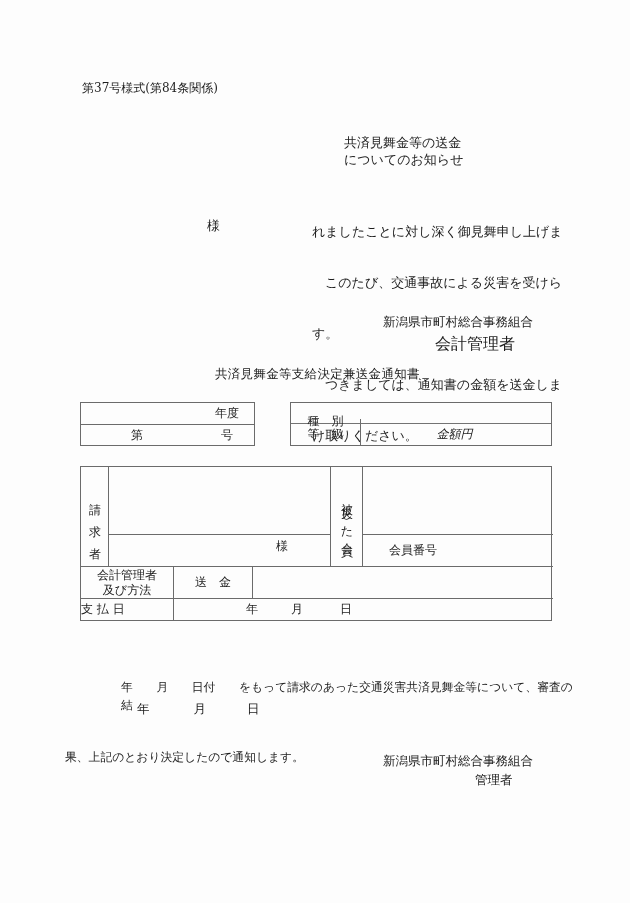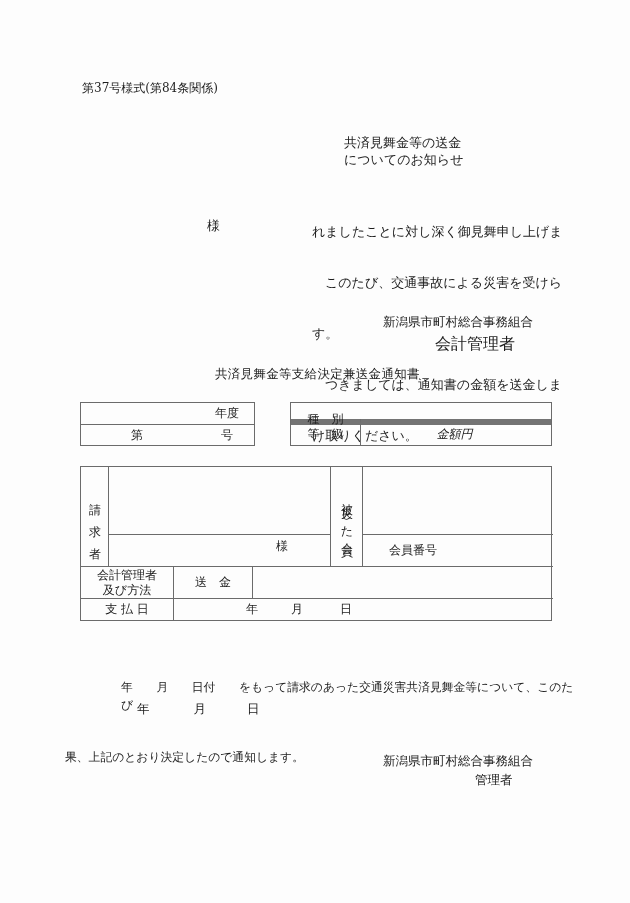--- a/index.html
+++ b/index.html
@@ -19,21 +19,21 @@
   
   .box{border:1px solid #6b6b6b;box-sizing:border-box;background:transparent;}
   #number-table{left:80px;top:402px;width:175px;height:44px;}
   #number-table .row{height:21px;display:flex;align-items:center;font-size:12px;box-sizing:border-box;}
   #number-table .row1{border-bottom:1px solid #6b6b6b;height:22px;justify-content:flex-end;padding-right:15px;}
   #number-table .row2{justify-content:space-between;padding:0 21px 0 50px;}
   #class-table{left:290px;top:402px;width:262px;height:44px;display:grid;
     grid-template-columns:70px 1fr;grid-template-rows:21px 21px;font-size:12px;}
   #class-table>div{display:flex;align-items:center;box-sizing:border-box;}
   #class-table .lbl{justify-content:center;border-right:1px solid #6b6b6b;}
-  #class-table .bb{border-bottom:6px solid #737373;margin-top:16px;}
+  #class-table .bb{border-bottom:1px solid #737373;margin-top:16px;}
   #class-table .amount{justify-content:center;padding:0 37px 0 34px;font-style:italic;}
   
   #main-table{left:80px;top:466px;width:472px;height:155px;display:grid;
     grid-template-columns:28px 65px 79px 78px 32px 190px;
     grid-template-rows:68px 32px 32px 21px;font-size:12px;}
   #main-table>div{box-sizing:border-box;position:relative;}
   .br{border-right:1px solid #6b6b6b;}
   .bb{border-bottom:1px solid #6b6b6b;}
   .vcell{display:flex;align-items:center;justify-content:center;}
   .vtext{writing-mode:vertical-rl;text-orientation:upright;}
@@ -43,21 +43,21 @@
   #victim-label{grid-column:5;grid-row:1/3;}
   #victim-label .vtext{letter-spacing:3px;}
   #victim-info{grid-column:6;grid-row:1;}
   #sama-cell{grid-column:2/5;grid-row:2;}
   #sama-cell .sama{position:absolute;left:167px;top:3px;}
   #sama-cell .relation{position:absolute;left:0;right:22px;bottom:1px;text-align:center;}
   #member-no{grid-column:6;grid-row:2;display:flex;align-items:center;padding-left:26px;}
   #pay-place{grid-column:1/3;grid-row:3;display:flex;flex-direction:column;align-items:center;justify-content:center;line-height:15px;}
   #soukin{grid-column:3;grid-row:3;display:flex;align-items:center;justify-content:center;}
   #pay-empty{grid-column:4/7;grid-row:3;}
-  #pay-date-label{grid-column:1/3;grid-row:4;display:flex;align-items:center;justify-content:center;}
+  #pay-date-label{grid-column:1/3;grid-row:4;display:flex;align-items:center;justify-content:flex-start;}
   #pay-date-value{grid-column:3/7;grid-row:4;display:flex;align-items:center;padding-left:72px;}
   #pay-date-value .m{margin-left:33px;}
   #pay-date-value .d{margin-left:37px;}
   
   #closing{left:65px;top:644px;width:510px;font-size:11.8px;line-height:17.5px;white-space:pre-wrap;}
   #closing .indent{padding-left:56px;}
   #decision-date{left:137px;top:701px;font-size:12.5px;}
   #decision-date .m{margin-left:40px;}
   #decision-date .d{margin-left:37px;}
   #footer-org{left:383px;top:753px;font-size:12.5px;}
@@ -141,21 +141,21 @@
       <span>支 払 日</span>
     </div>
     <div id="pay-date-value">
       <span>年</span>
       <span class="m">月</span>
       <span class="d">日</span>
     </div>
   </div>
 
   <div class="abs" id="closing">
-    <div class="indent">年　　月　　日付　　をもって請求のあった交通災害共済見舞金等について、このたび</div>
+    <div class="indent">年　　月　　日付　　をもって請求のあった交通災害共済見舞金等について、審査の結</div>
     <div>果、上記のとおり決定したので通知します。</div>
   </div>
 
   <div class="abs" id="decision-date">
     <span>年</span>
     <span class="m">月</span>
     <span class="d">日</span>
   </div>
 
   <div class="abs" id="footer-org">新潟県市町村総合事務組合</div>

